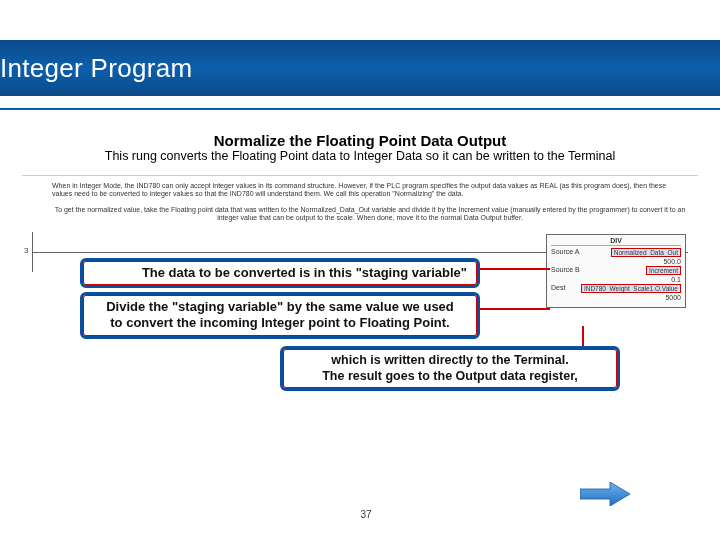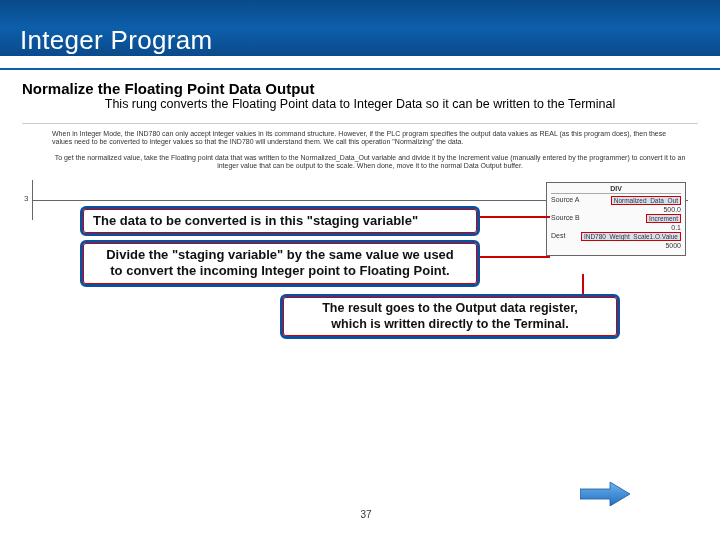--- a/index.html
+++ b/index.html
@@ -1,26 +1,26 @@
 <!DOCTYPE html>
 <html><head>
 <meta charset="utf-8">
 <style>
   * { box-sizing: border-box; margin: 0; padding: 0; }
   html, body { width: 720px; height: 540px; font-family: Arial, sans-serif; background: #fff; overflow: hidden; }
   .header-band {
     width: 100%; height: 56px;
     background: linear-gradient(to bottom, #0a4a8a 0%, #0d5fab 50%, #0a4a8a 100%);
-    display: flex; align-items: flex-end;
-    padding-left: 20px;
+    display: flex; align-items: center;
+    margin-top: 40px;
   }
   .header-title { color: #fff; font-size: 26px; font-weight: 400; letter-spacing: 0.3px; }
   .sub-band { width: 100%; height: 14px; background: #fff; border-bottom: 2px solid #0d5fab; }
   .content { padding: 8px 22px 0 22px; }
-  .section-title { font-weight: bold; font-size: 15px; margin-top: 2px; }
+  .section-title { text-align: center; font-weight: bold; font-size: 15px; margin-top: 14px; }
   .section-desc { text-align: center; font-size: 12.5px; margin-bottom: 12px; }
   .diagram-wrap { position: relative; width: 100%; height: 210px; border-top: 1px solid #ccc; }
   .tiny-text { font-size: 7px; color: #333; line-height: 1.2; }
   .tiny-1 { position: absolute; top: 6px; left: 30px; right: 10px; }
   .tiny-2 { position: absolute; top: 30px; left: 30px; right: 10px; text-align: center; }
   .rung-num { position: absolute; top: 70px; left: 2px; font-size: 8px; color: #444; }
   .rung-line { position: absolute; top: 76px; left: 10px; right: 10px; height: 1px; background: #666; }
   .rung-left { position: absolute; top: 56px; left: 10px; width: 1px; height: 40px; background: #666; }
   .div-block {
     position: absolute; top: 58px; right: 12px; width: 140px; height: 74px;
@@ -28,21 +28,21 @@
     padding: 2px 4px;
   }
   .div-block .hd { font-weight: bold; text-align: center; border-bottom: 1px solid #aaa; padding-bottom: 1px; margin-bottom: 2px; }
   .div-block .row { display: flex; justify-content: space-between; margin: 1px 0; }
   .hl-box { border: 1px solid #c00; background: #d8e0f0; font-size: 6.5px; padding: 0 2px; display:inline-block; }
   .callout {
     position: absolute; background: #fff; border: 3px solid #0b4fa0; border-radius: 6px;
     padding: 4px 10px; font-size: 13px; font-weight: bold; color: #111; line-height: 1.25;
     box-shadow: 0 0 0 1px #c00 inset;
   }
-  .c1 { top: 82px; left: 58px; width: 400px; text-align: left; }
+  .c1 { top: 82px; left: 58px; width: 400px; text-align: right; }
   .c2 { top: 116px; left: 58px; width: 400px; text-align: center; }
   .c3 { top: 170px; left: 258px; width: 340px; text-align: center; font-size: 12.5px; }
   .connector { position: absolute; background: #c00; height: 2px; }
   .arrow-next {
     position: absolute; bottom: 34px; right: 90px; width: 50px; height: 24px;
     display: flex; align-items: center; justify-content: center;
   }
   .arrow-next svg { width: 50px; height: 24px; }
   .page-num { position: absolute; bottom: 20px; left: 6px; width: 100%; text-align: center; font-size: 10px; color: #333; }
 </style>
@@ -98,22 +98,22 @@
     </div>
     <div class="connector" style="top:92px; left:458px; width:70px;"></div>
 
     <div class="callout c2">
       <div>Divide the "staging variable" by the same value we used</div>
       <div>to convert the incoming Integer point to Floating Point.</div>
     </div>
     <div class="connector" style="top:132px; left:458px; width:70px;"></div>
 
     <div class="callout c3">
+      <div>which is written directly to the Terminal.</div>
       <div>The result goes to the Output data register,</div>
-      <div>which is written directly to the Terminal.</div>
     </div>
     <div class="connector" style="top:150px; left:560px; width:2px; height:20px;"></div>
   </div>
 </div>
 
 <div class="arrow-next">
   <svg viewBox="0 0 50 24">
     <defs>
       <linearGradient id="g" x1="0" y1="0" x2="0" y2="1">
         <stop offset="0" stop-color="#6fb2ef"></stop>

